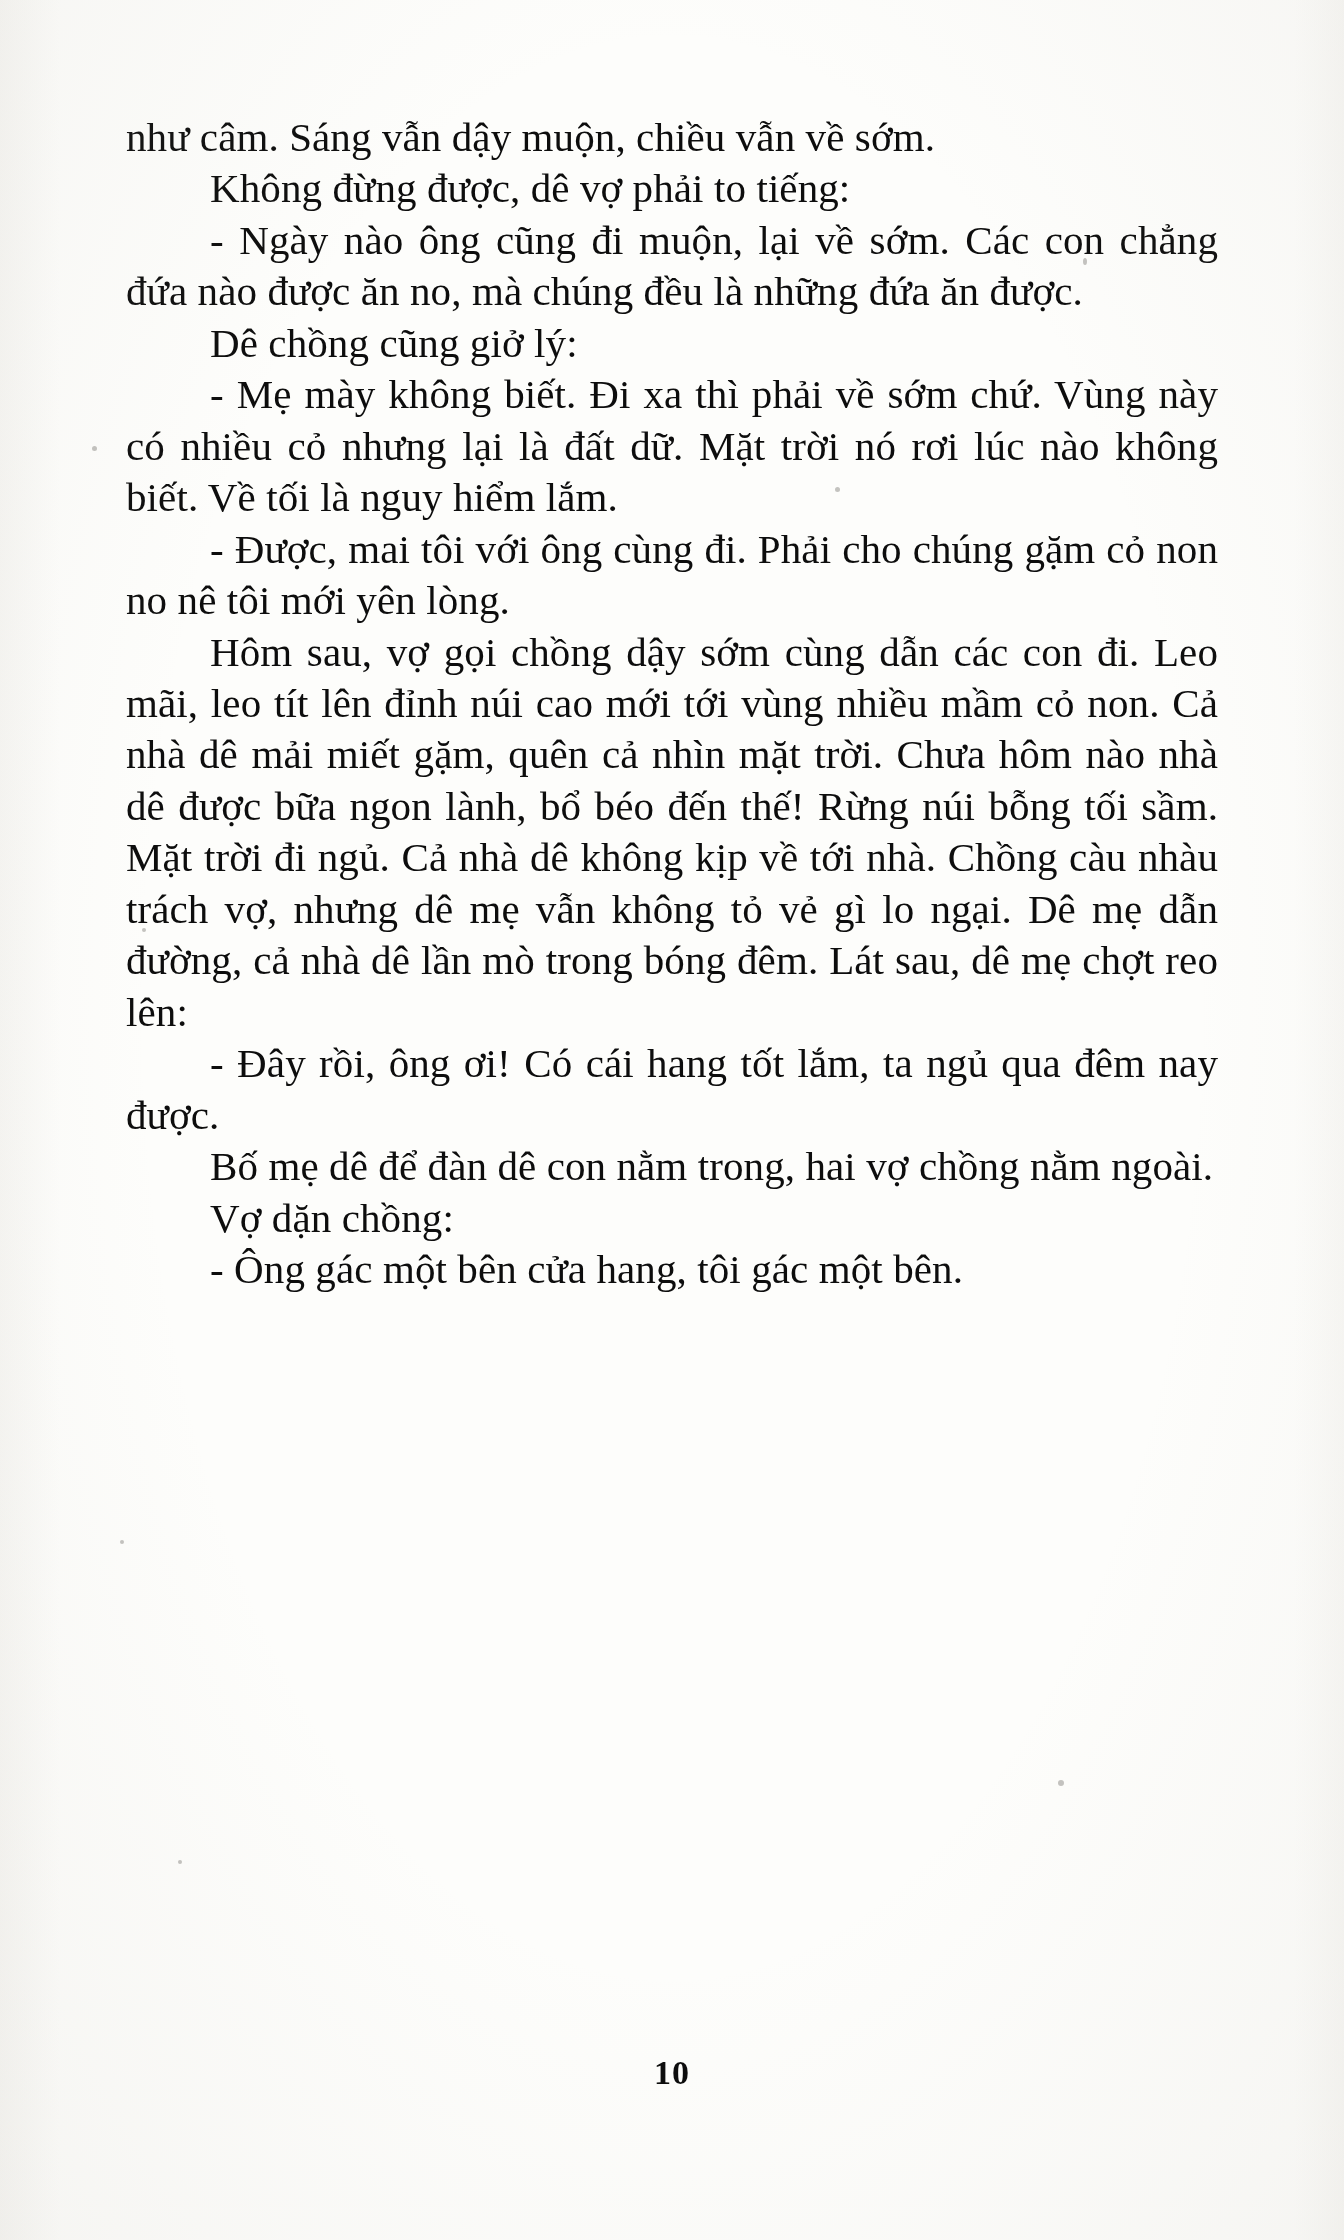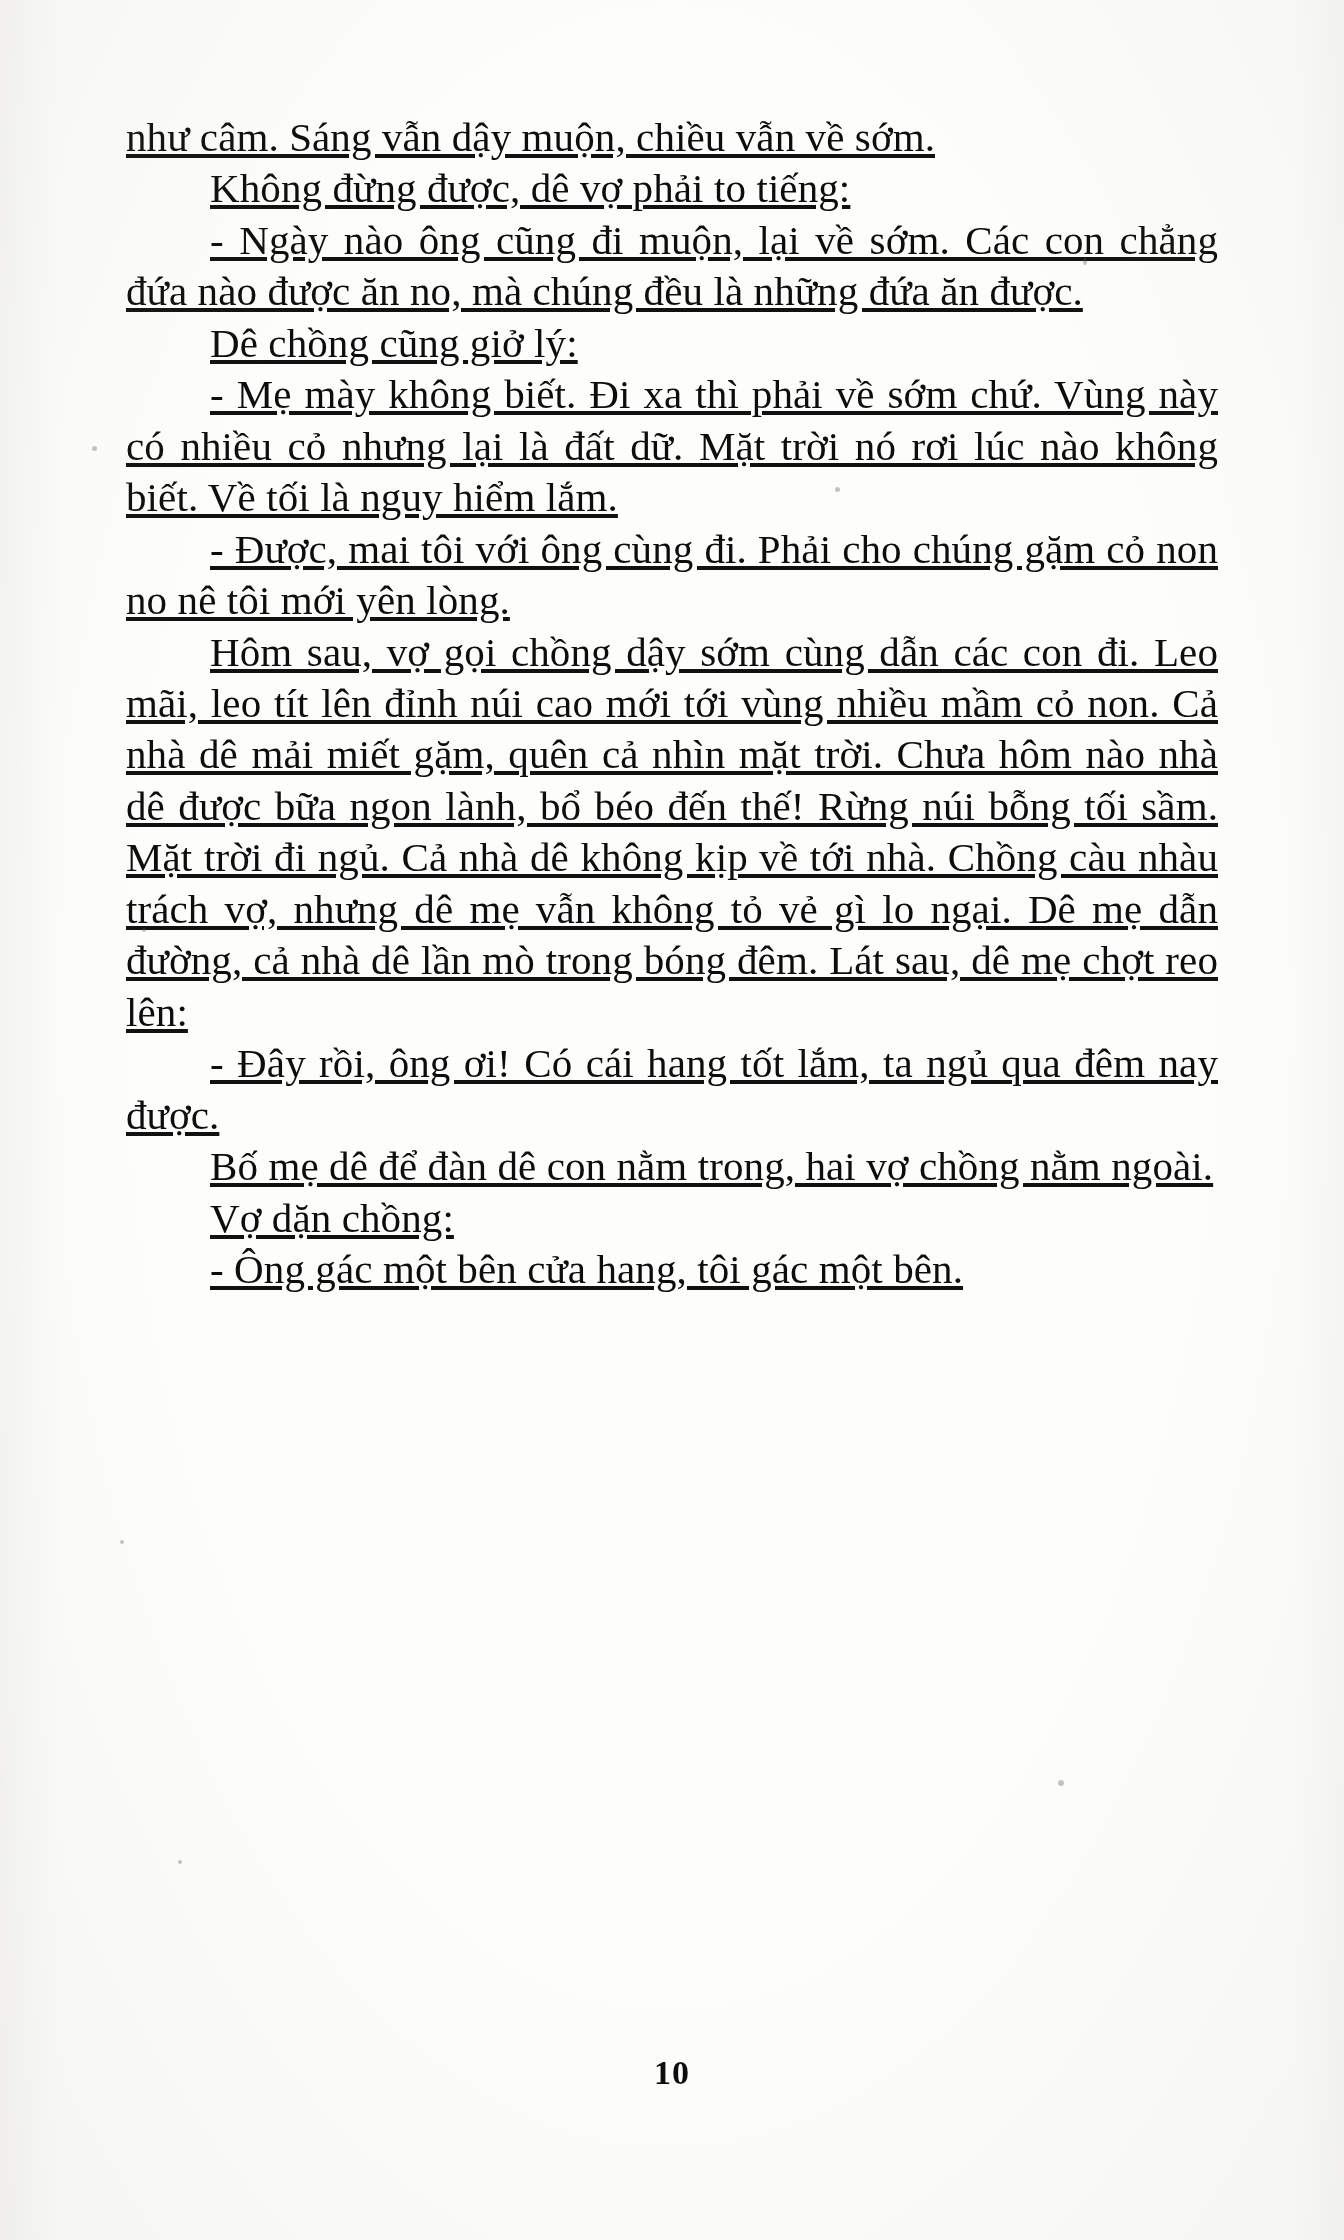--- a/index.html
+++ b/index.html
@@ -14,21 +14,20 @@
     color: #111;
     overflow: hidden;
   }
   .page {
     position: relative;
     width: 1344px;
     height: 2240px;
     box-sizing: border-box;
     padding: 112px 126px 0 126px;
     background: #fdfdfb;
-    text-decoration: underline;
   }
   
   .paper-grain {
     position: absolute;
     inset: 0;
     pointer-events: none;
     background:
       radial-gradient(ellipse at 50% 45%, rgba(255,255,255,0) 55%, rgba(180,175,165,0.10) 100%),
       linear-gradient(90deg, rgba(200,195,185,0.13) 0px, rgba(255,255,255,0) 60px),
       linear-gradient(270deg, rgba(200,195,185,0.10) 0px, rgba(255,255,255,0) 50px);

